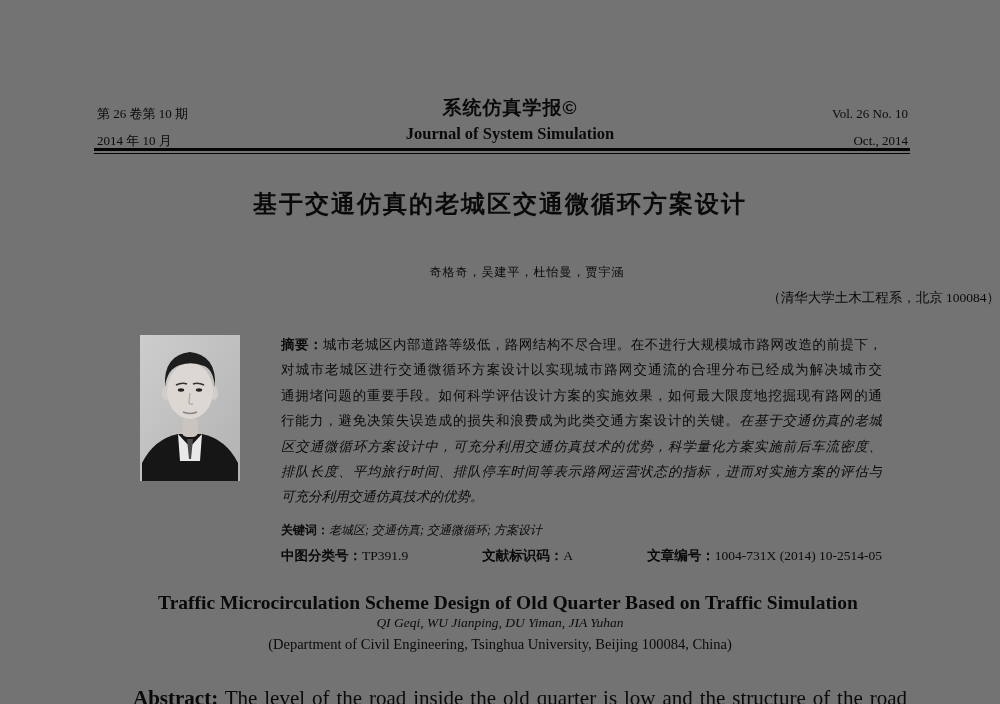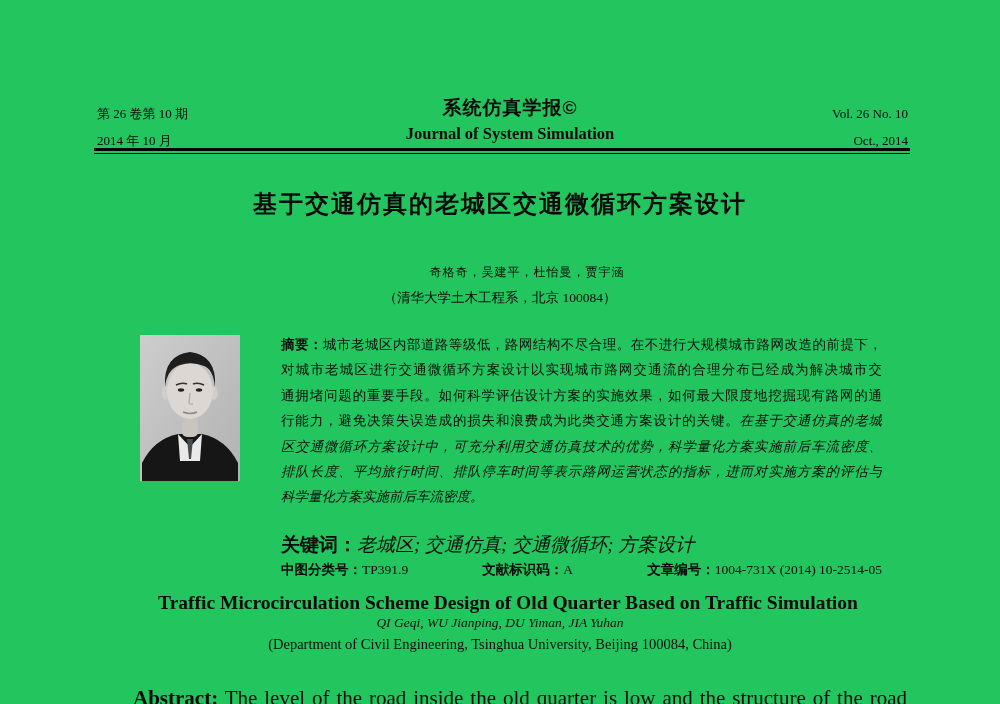--- a/index.html
+++ b/index.html
@@ -1,49 +1,49 @@
 <!DOCTYPE html>
 <html><head>
 <meta charset="utf-8">
 <style>
   html,body { margin:0; padding:0; background:#ffffff; }
   .page {
-    position:relative; width:1000px; height:704px; background:#22c55e;
+    position:relative; width:1000px; height:704px; background:#737373;
     font-family:"Liberation Serif","DejaVu Serif",serif; color:#0a0a0a;
     overflow:hidden;
   }
   
   .header { position:absolute; top:96px; left:97px; width:811px;
             display:flex; justify-content:space-between; align-items:flex-start; }
   .h-side { font-size:13px; line-height:27px; padding-top:4px; white-space:nowrap; }
   .h-right { text-align:right; }
   .h-center { text-align:center; }
   .h-center .cn { font-size:19px; font-weight:bold; letter-spacing:1px; line-height:24px;
                   font-family:"Liberation Sans","DejaVu Sans",sans-serif; }
   .h-center .en { font-size:16.5px; font-weight:bold; line-height:27px; }
   .rule { position:absolute; left:94px; top:148px; width:816px; height:2px;
           border-top:3px solid #050505; border-bottom:1.5px solid #050505; }
   
   .title-cn { position:absolute; top:188px; left:0; width:100%; margin:0;
               text-align:center; font-size:24px; font-weight:600; letter-spacing:2px; }
   .authors-cn { position:absolute; top:264px; left:0; width:100%;
                 text-align:center; font-size:12px; letter-spacing:1px;margin-left:27px; }
   .affil-cn { position:absolute; top:289px; left:0; width:100%;
-              text-align:center; font-size:13.5px; }
+              text-align:right; font-size:13.5px; }
   
   .abstract-row { position:absolute; left:140px; top:335px; display:flex; }
   .photo { width:100px; height:146px; flex:none; }
   .photo svg { display:block; width:100%; height:100%; }
   .abs-col { width:601px; margin-left:41px; margin-top:-3px; }
   .abs-line { font-size:13.5px; line-height:25.4px; height:25.4px; overflow:hidden;
               text-align:justify; text-align-last:justify; }
   .abs-line.last { text-align-last:left; }
   .abs-line b, .kw-line b, .clc-line b { font-weight:bold; }
   .ital { font-style:italic; }
-  .kw-line { margin-top:22px; font-size:19px; line-height:25.4px; }
+  .kw-line { margin-top:8px; font-size:12px; line-height:25.4px; }
   .clc-line { font-size:13.5px; line-height:25.4px; display:flex;
               justify-content:space-between; width:601px; white-space:nowrap; }
   
   .title-en { position:absolute; top:584px; left:0; width:100%; margin:8px;
               text-align:center; font-size:19.5px; font-weight:bold; }
   .authors-en { position:absolute; top:615px; left:0; width:100%;
                 text-align:center; font-size:13.5px; font-style:italic; }
   .affil-en { position:absolute; top:636px; left:0; width:100%;
               text-align:center; font-size:14.5px; }
   .abstract-en { position:absolute; top:675px; left:121px; width:774px; margin:12px;
@@ -102,21 +102,21 @@
         <path d="M43,77 Q50,80 57,77" stroke="#8f8780" stroke-width="1.6" fill="none"></path>
       </svg>
     </div>
     <div class="abs-col">
       <div class="abs-line"><b>摘要：</b><span>城市老城区内部道路等级低，路网结构不尽合理。在不进行大规模城市路网改造的前提下，</span></div>
       <div class="abs-line">对城市老城区进行交通微循环方案设计以实现城市路网交通流的合理分布已经成为解决城市交</div>
       <div class="abs-line">通拥堵问题的重要手段。如何科学评估设计方案的实施效果，如何最大限度地挖掘现有路网的通</div>
       <div class="abs-line"><span>行能力，避免决策失误造成的损失和浪费成为此类交通方案设计的关键。</span><span class="ital">在基于交通仿真的老城</span></div>
       <div class="abs-line ital">区交通微循环方案设计中，可充分利用交通仿真技术的优势，科学量化方案实施前后车流密度、</div>
       <div class="abs-line ital">排队长度、平均旅行时间、排队停车时间等表示路网运营状态的指标，进而对实施方案的评估与</div>
-      <div class="abs-line ital last">科学量化方案实施前后车流密度。</div>
+      <div class="abs-line ital last">可充分利用交通仿真技术的优势。</div>
       <div class="kw-line"><b>关键词：</b><span class="ital">老城区; 交通仿真; 交通微循环; 方案设计</span></div>
       <div class="clc-line">
         <span><b>中图分类号：</b><span>TP391.9</span></span>
         <span><b>文献标识码：</b><span>A</span></span>
         <span><b>文章编号：</b><span>1004-731X (2014) 10-2514-05</span></span>
       </div>
     </div>
   </div>
 
   <h2 class="title-en">Traffic Microcirculation Scheme Design of Old Quarter Based on Traffic Simulation</h2>

